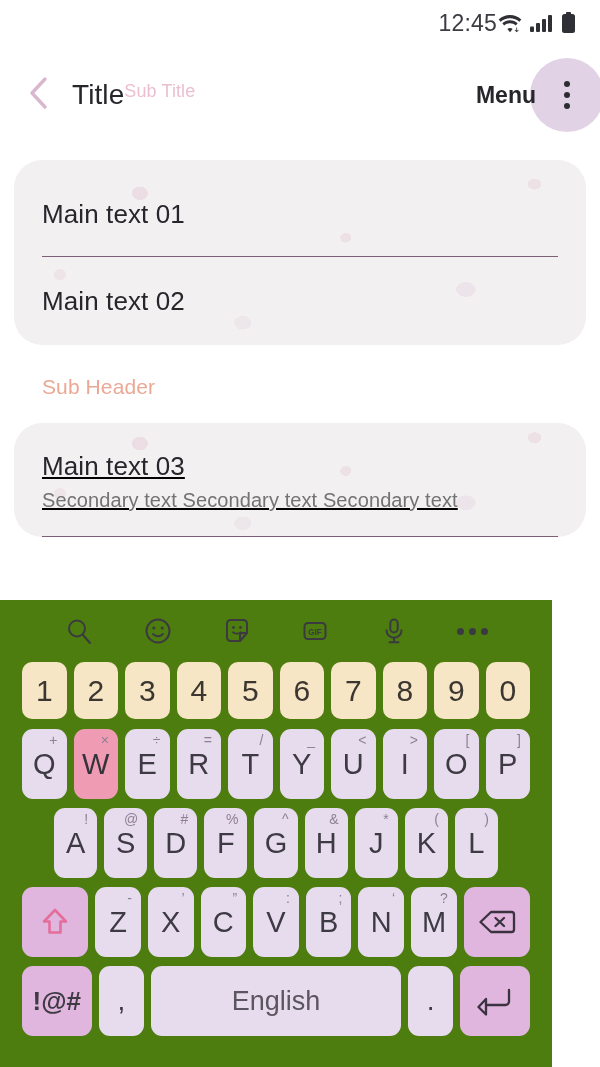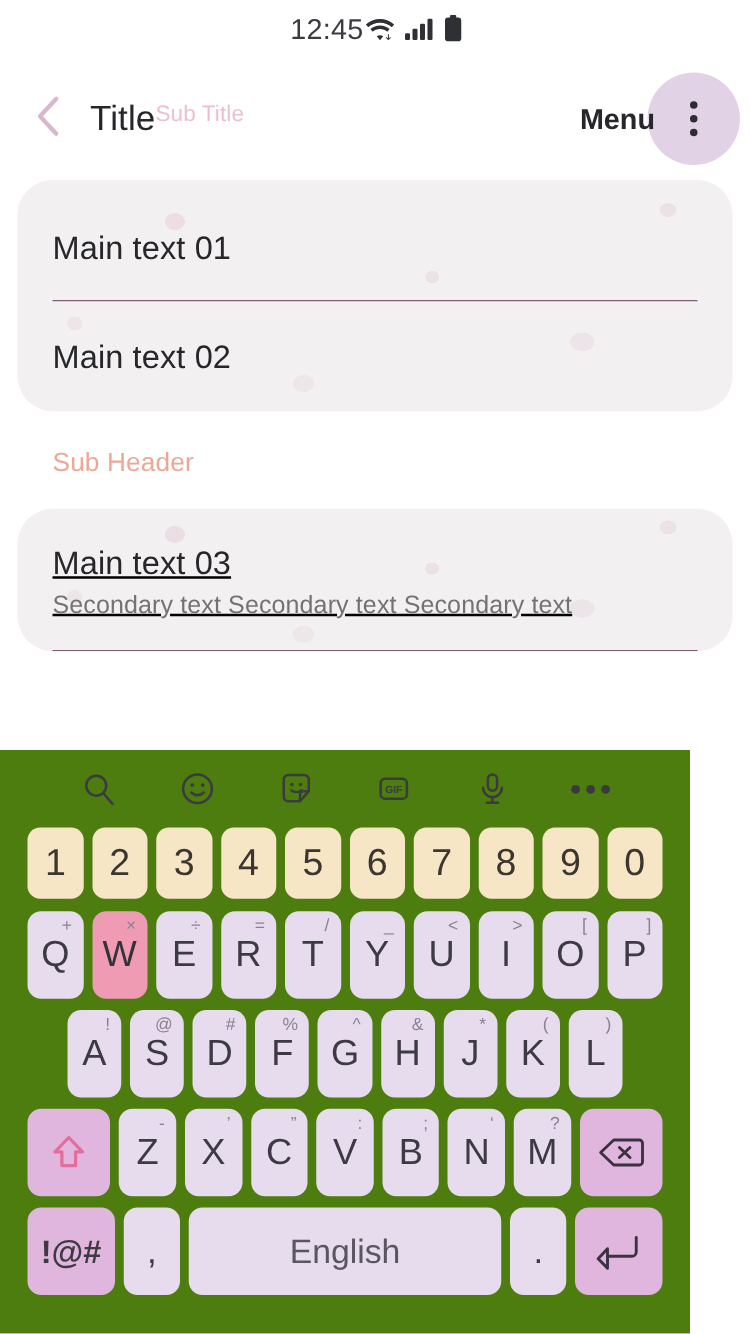--- a/index.html
+++ b/index.html
@@ -19,21 +19,21 @@
     height: 1067px;
     background: #ffffff;
     overflow: hidden;
   }
 
   
   .status-bar {
     height: 46px;
     display: flex;
     align-items: center;
-    justify-content: center;
+    justify-content: flex-end;
     padding: 0 24px 0 26px;
   }
   .status-time {
     font-size: 23px;
     color: #3b3b42;
     letter-spacing: 0.2px;
   }
   .status-icons {
     display: flex;
     align-items: center;
@@ -71,21 +71,21 @@
   }
   .title-sub {
     font-size: 18px;
     color: #ecbfd0;
     line-height: 1.25;
     margin-top: 1px;
     letter-spacing: 0.1px;
   }
   .appbar-right {
     position: absolute;
-    right: 16px;
+    right: 4px;
     top: 0;
     height: 98px;
     display: flex;
     align-items: center;
   }
   .menu-label {
     font-size: 23px;
     font-weight: bold;
     color: #26262b;
     margin-right: -6px;
@@ -114,20 +114,21 @@
     height: 6px;
     border-radius: 50%;
     background: #2c2c33;
   }
 
   
   .content {
     position: relative;
     height: 455px;
     overflow: hidden;
+    margin-top: 16px;
   }
 
   .card {
     position: relative;
     margin: 0 14px;
     border-radius: 28px;
     background: #f2f0f1;
     overflow: hidden;
   }
   .card::before {

